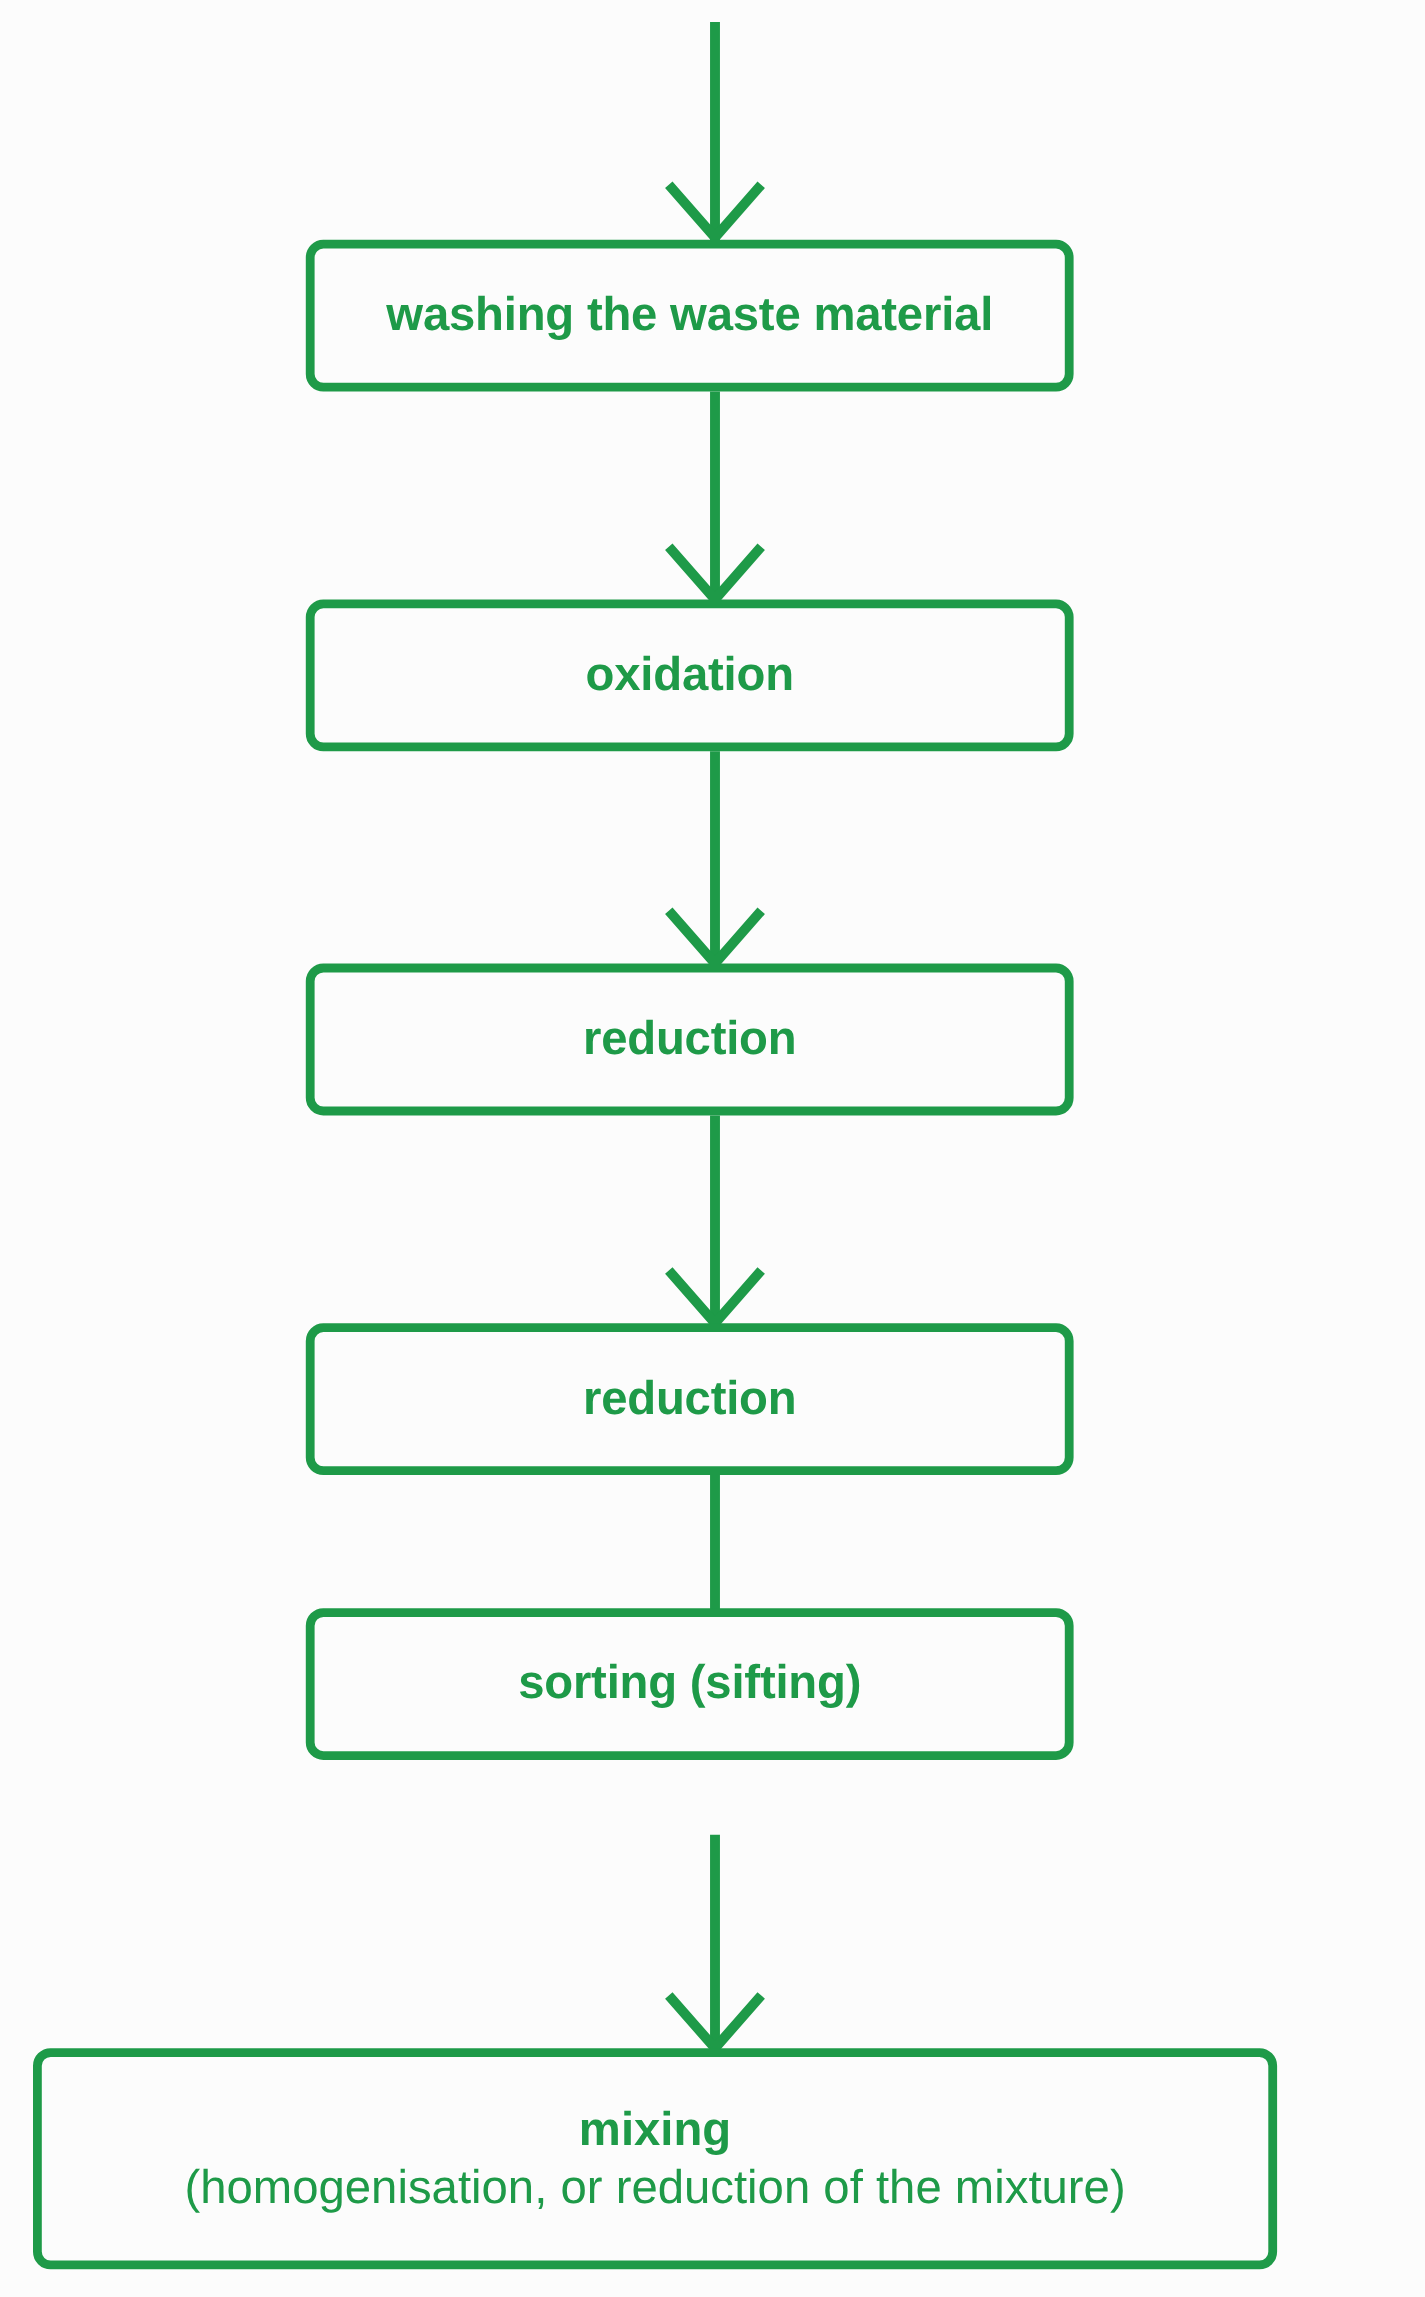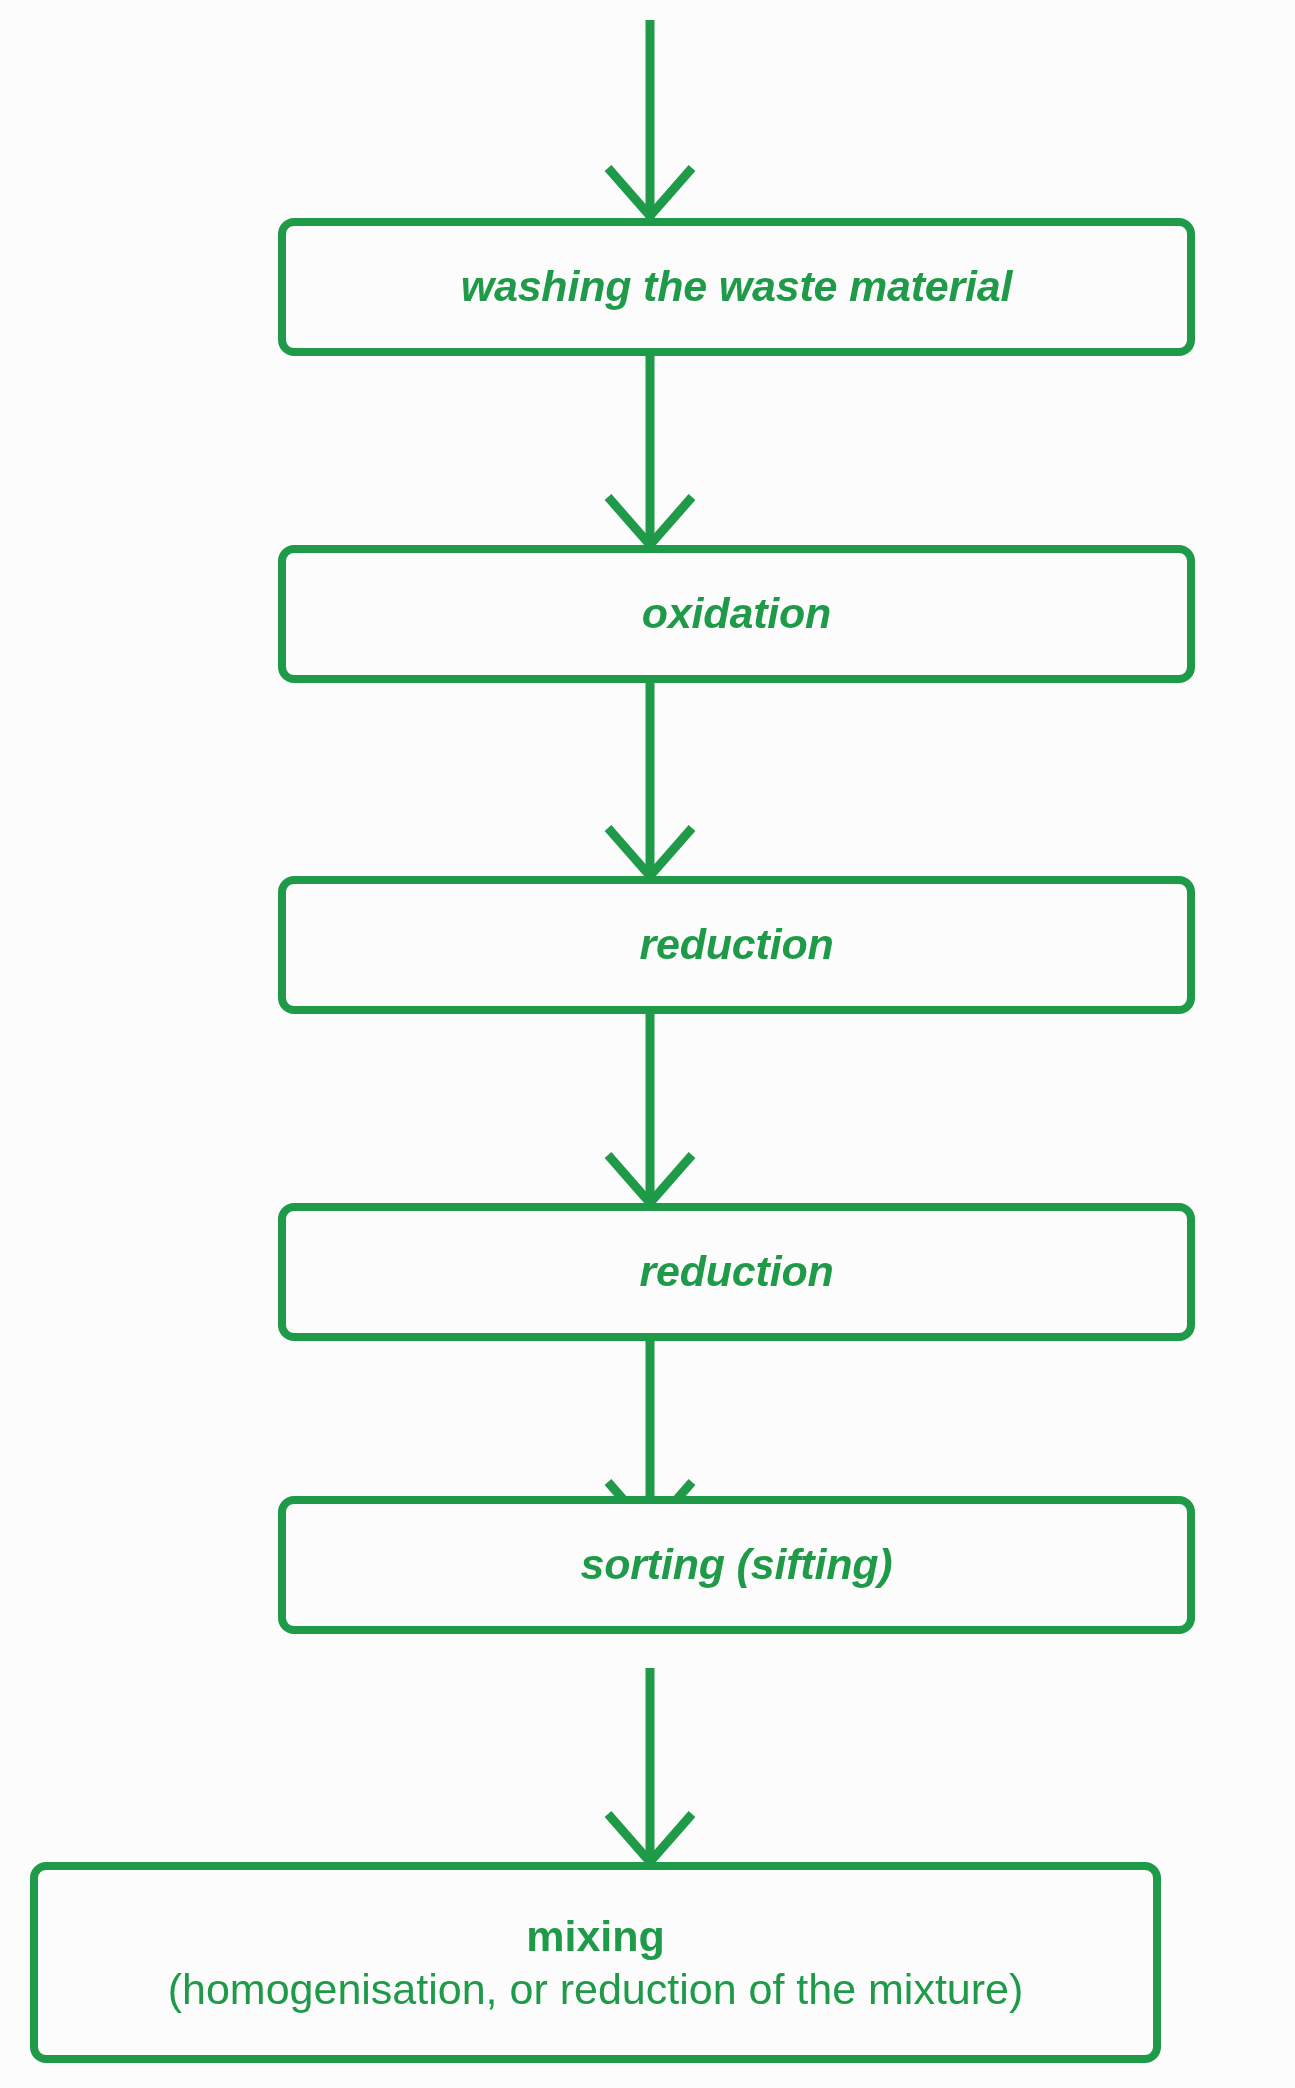--- a/index.html
+++ b/index.html
@@ -41,23 +41,22 @@
     flex-direction: column;
     align-items: center;
     justify-content: center;
     text-align: center;
     color: #1e9a48;
     z-index: 2;
   }
 
   .node-step {
     left: 278px;
-    width: 917px;
+    width: 698px;
     height: 138px;
-    font-style: italic;
   }
 
   .node-step .node-label {
     font-size: 43px;
     font-weight: bold;
     line-height: 1.1;
     letter-spacing: -0.2px;
     white-space: nowrap;
   }
 
@@ -79,21 +78,21 @@
     font-size: 43px;
     font-weight: normal;
     line-height: 1.22;
     white-space: nowrap;
   }
 
   #node-washing  { top: 218px; }
   #node-oxidation{ top: 545px; }
   #node-reduction{ top: 876px; }
   #node-grinding { top: 1203px; }
-  #node-sorting  { top: 1496px; }
+  #node-sorting  { top: 1462px; }
 </style>
 </head>
 <body>
 
 <div id="flow-root">
 
   <svg id="flow-svg" viewBox="0 0 1295 2088" xmlns="http://www.w3.org/2000/svg">
     <g fill="none" stroke="#1e9a48" stroke-width="9" stroke-linecap="butt" stroke-linejoin="miter">
 
       <g>

